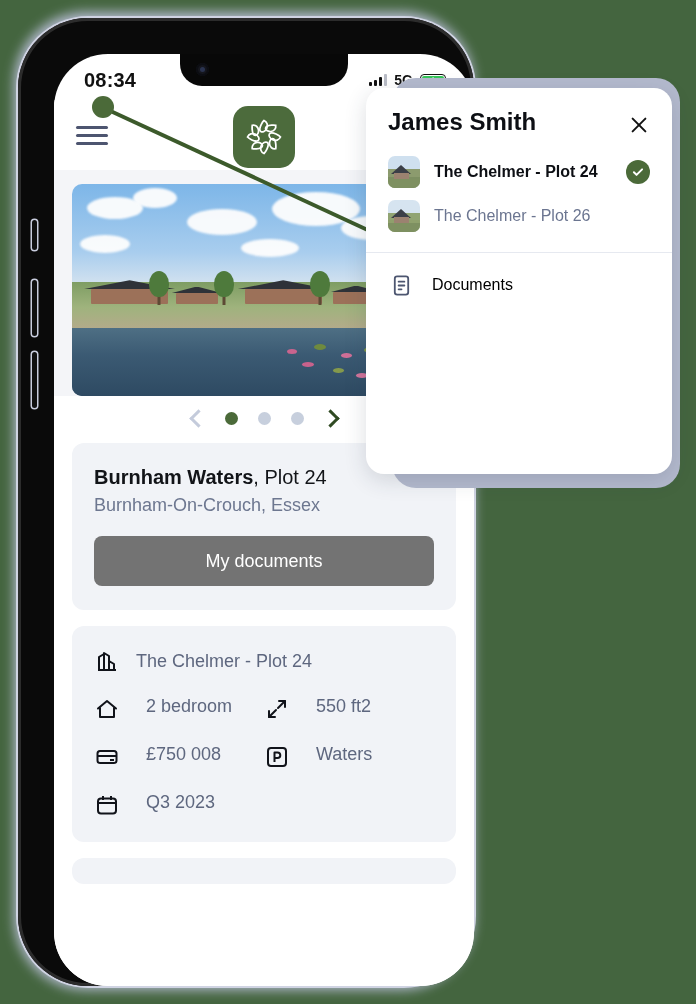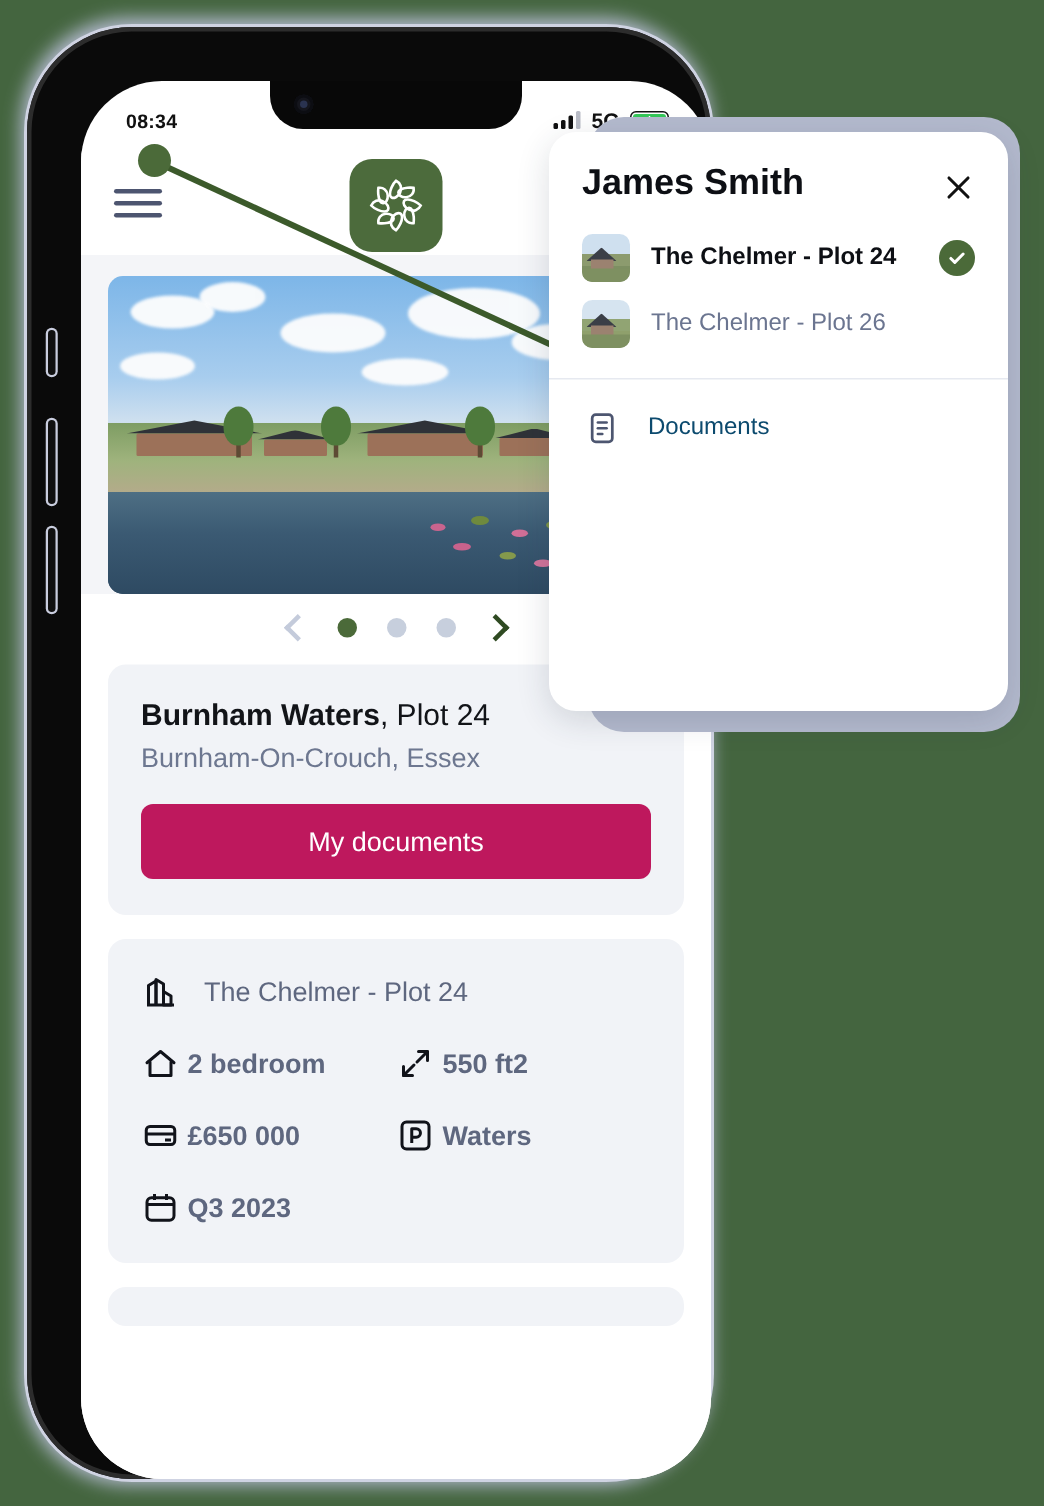--- a/index.html
+++ b/index.html
@@ -57,21 +57,21 @@
     content:""; position:absolute; left:4px; top:4px;
     width:5px; height:5px; border-radius:50%; background:#2a3350;
   }
 
   
   .statusbar {
     position: relative; height: 46px; z-index: 30;
     display: flex; align-items: center; justify-content: space-between;
     padding: 6px 28px 0 30px;
   }
-  .status-time { font-size: 13px; font-weight: 700; color: #111; letter-spacing: .2px; }
+  .status-time { font-size: 20px; font-weight: 700; color: #111; letter-spacing: .2px; }
   .status-right { display: flex; align-items: center; gap: 7px; }
   .bars { display: flex; align-items: flex-end; gap: 2px; height: 12px; }
   .bars i { width: 3px; background: #111; border-radius: 1px; display:block; }
   .bars i:nth-child(1){height:4px}
   .bars i:nth-child(2){height:6.5px}
   .bars i:nth-child(3){height:9px}
   .bars i:nth-child(4){height:12px; background:#b9bcc6}
   .net { font-size: 14px; font-weight: 700; color: #111; }
   .battery {
     width: 26px; height: 13px; border-radius: 4px;
@@ -152,28 +152,28 @@
 
   .card {
     margin: 0 18px 16px; background:#f1f3f7; border-radius:12px; padding: 22px 22px 24px;
   }
   .card.info { margin-top: 0; }
   .prop-title { font-size: 20px; color:#121418; font-weight: 400; line-height:1.25; }
   .prop-title b { font-weight: 700; }
   .prop-sub { font-size: 18px; color:#6d7790; margin-top: 5px; }
   .btn-primary {
     margin-top: 20px; width:100%; height:50px; border:none; border-radius:8px;
-    background:#be185d; color:#fff; font-size:18px; font-family: "Liberation Sans", sans-serif;
+    background:#737373; color:#fff; font-size:18px; font-family: "Liberation Sans", sans-serif;
     cursor:pointer;
   }
 
   .spec-head { display:flex; align-items:center; gap:16px; margin-bottom: 22px; }
   .spec-head .txt { font-size: 18px; color:#5e677f; }
   .spec-grid { display:grid; grid-template-columns: 1fr 1fr; row-gap: 22px; }
-  .spec { display:flex; align-items:center; gap:5px;font-weight:bold; }
+  .spec { display:flex; gap:26px; }
   .spec .txt { font-size: 18px; color:#5e677f; white-space: nowrap; }
   .ico { width:26px; height:26px; flex:0 0 26px; display:flex; align-items:center; justify-content:center; }
   .ico svg { display:block; }
 
   .card.stub { height: 26px; padding: 0; margin-bottom: 0; background:#f1f3f7; }
 
   
   .panel-shadow {
     position:absolute; left: 392px; top: 78px;
     width: 288px; height: 410px; border-radius: 24px;
@@ -221,21 +221,21 @@
   .plot-row.selected .plot-label { color:#0d0f14; font-weight: 700; }
   .check-badge {
     margin-left:auto; width:24px; height:24px; border-radius:50%;
     background:#4b6a39; display:flex; align-items:center; justify-content:center;
   }
   .panel-div { height:1px; background:#e6e9f0; margin: 14px 0 6px; }
 
   .menu-item {
     display:flex; align-items:center; gap:18px; padding: 13px 22px; cursor:pointer;
   }
-  .menu-label { font-size:16px; color:#0c4a6e; }
+  .menu-label { font-size:16px; color:#000000; }
   .menu-item.active .menu-label { color:#0d0f14; font-weight:700; }
 </style>
 </head>
 <body>
 
 <div class="phone-shadow"></div>
 <div class="phone-frame">
   <div class="side-btn mute"></div>
   <div class="side-btn volup"></div>
   <div class="side-btn voldn"></div>
@@ -380,21 +380,21 @@
           </div>
 
           <div class="spec">
             <span class="ico">
               <svg width="24" height="24" viewBox="0 0 24 24" fill="none" stroke="#11131a" stroke-width="2" stroke-linejoin="round">
                 <rect x="2.5" y="6" width="19" height="12" rx="2.5"></rect>
                   <path d="M2.5 11h19"></path>
                   <path d="M15 15h4"></path>
               </svg>
             </span>
-            <span class="txt">£650 000</span>
+            <span class="txt">£750 008</span>
           </div>
 
           <div class="spec">
             <span class="ico">
               <svg width="24" height="24" viewBox="0 0 24 24" fill="none" stroke="#11131a" stroke-width="2" stroke-linejoin="round">
                 <rect x="3" y="3" width="18" height="18" rx="3"></rect>
                 <path d="M9.5 17V7.5h3a2.8 2.8 0 0 1 0 5.6h-3"></path>
               </svg>
             </span>
             <span class="txt">Waters</span>

